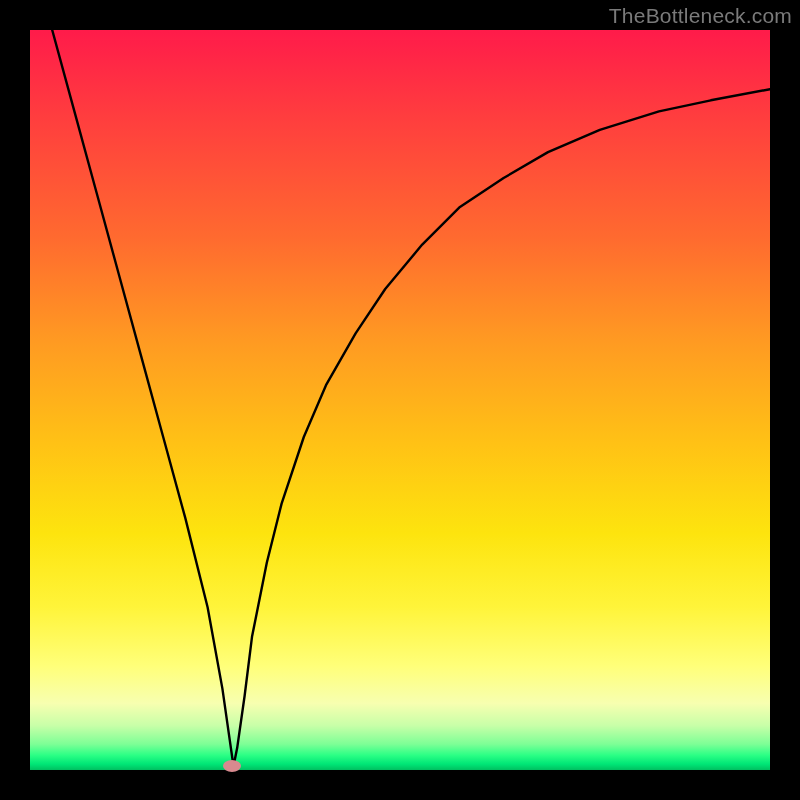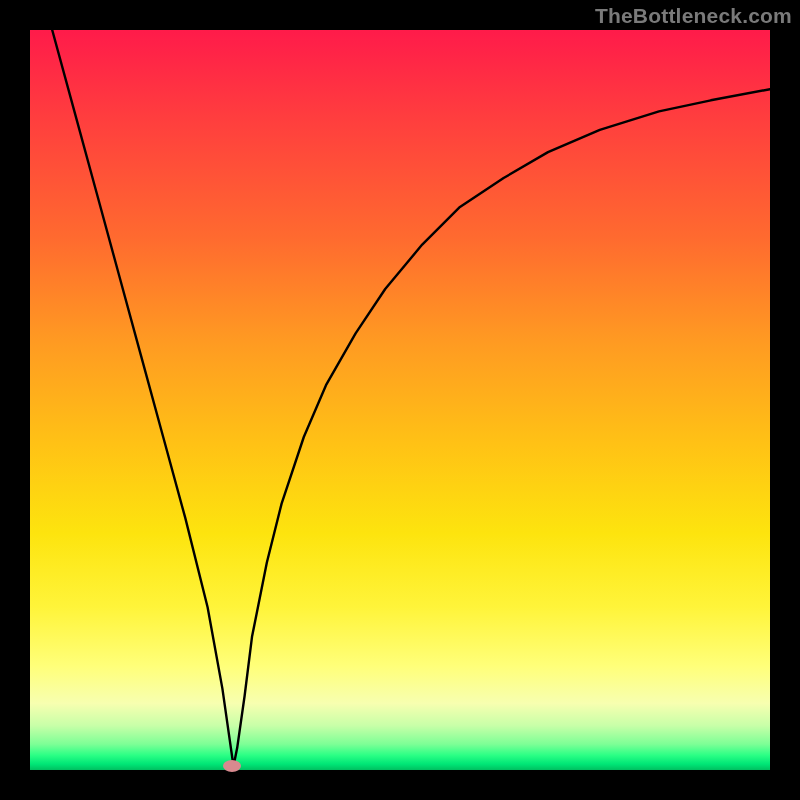--- a/index.html
+++ b/index.html
@@ -40,21 +40,21 @@
       #00e676 99.2%,
       #00c060 100%
     );
   }
   .watermark {
     position: absolute;
     top: 4px;
     right: 8px;
     color: #7a7a7a;
     font-size: 21px;
-    font-weight: 700;
+    font-weight: 400;
     letter-spacing: 0.2px;
     z-index: 5;
   }
   svg.curve-layer {
     position: absolute;
     left: 0;
     top: 0;
     width: 740px;
     height: 740px;
     z-index: 2;

